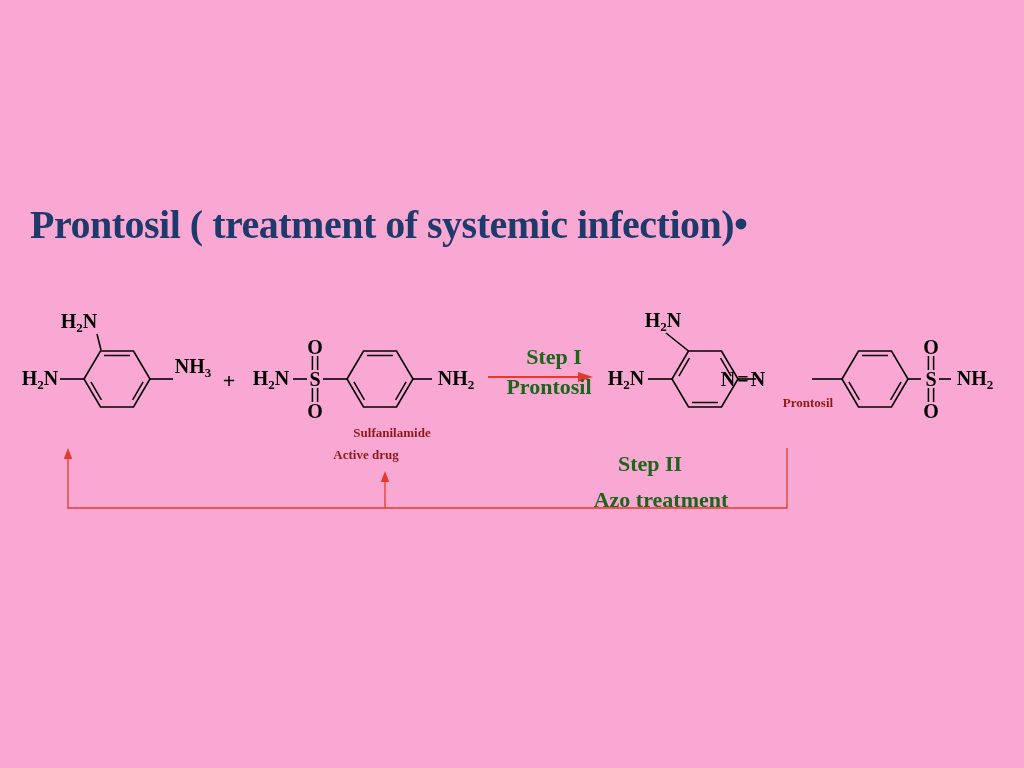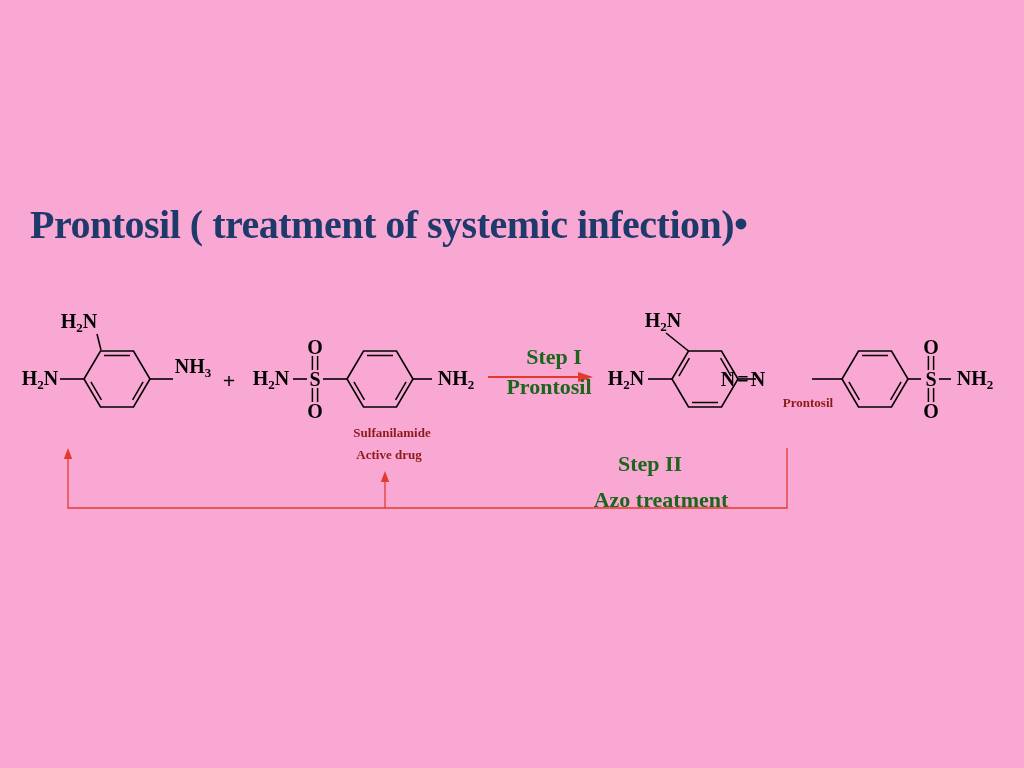--- a/index.html
+++ b/index.html
@@ -99,21 +99,21 @@
   <div class="atom" style="left:40px;top:379px">H<sub>2</sub>N</div>
   <div class="atom" style="left:193px;top:367px">NH<sub>3</sub></div>
   <div class="plus" style="left:229px;top:381px">+</div>
 
   <div class="atom" style="left:271px;top:379px">H<sub>2</sub>N</div>
   <div class="atom" style="left:315px;top:379px">S</div>
   <div class="atom" style="left:315px;top:347px">O</div>
   <div class="atom" style="left:315px;top:411px">O</div>
   <div class="atom" style="left:456px;top:379px">NH<sub>2</sub></div>
   <div class="lbl-red" style="left:392px;top:433px">Sulfanilamide</div>
-  <div class="lbl-red" style="left:389px;top:455px">Active drug</div>
+  <div class="lbl-red" style="left:366px;top:455px">Active drug</div>
 
   <div class="lbl-green" style="left:554px;top:357px">Step I</div>
   <div class="lbl-green" style="left:549px;top:387px">Prontosil</div>
 
   <div class="atom" style="left:663px;top:321px">H<sub>2</sub>N</div>
   <div class="atom" style="left:626px;top:379px">H<sub>2</sub>N</div>
   <div class="atom" style="left:744px;top:379px;letter-spacing:2px">N=N</div>
   <div class="atom" style="left:931px;top:379px">S</div>
   <div class="atom" style="left:931px;top:347px">O</div>
   <div class="atom" style="left:931px;top:411px">O</div>

